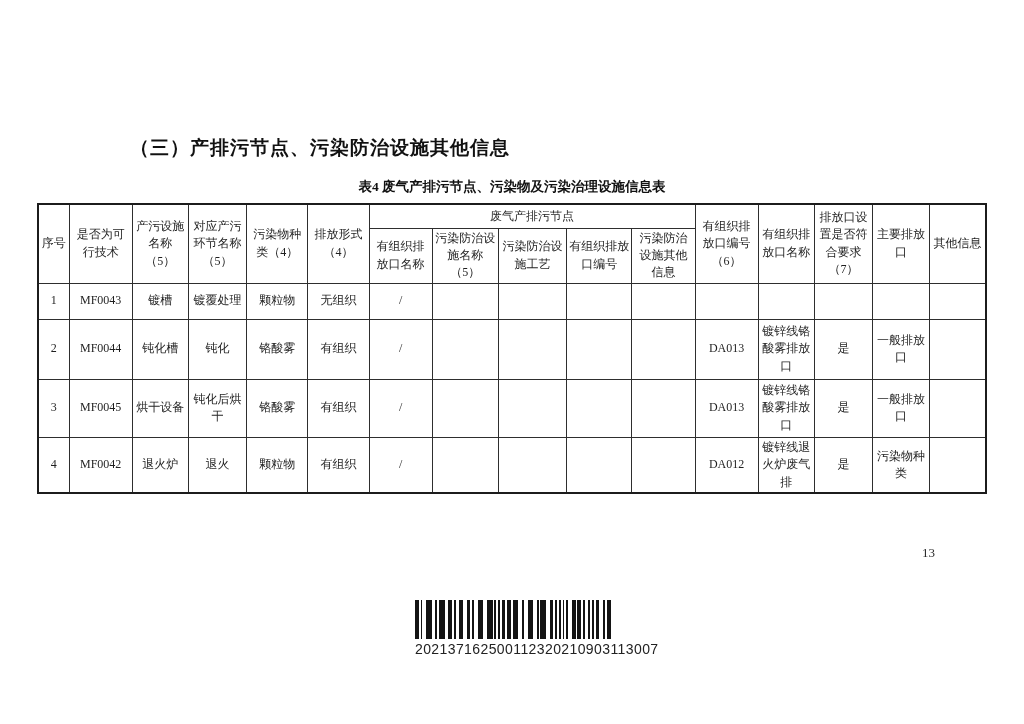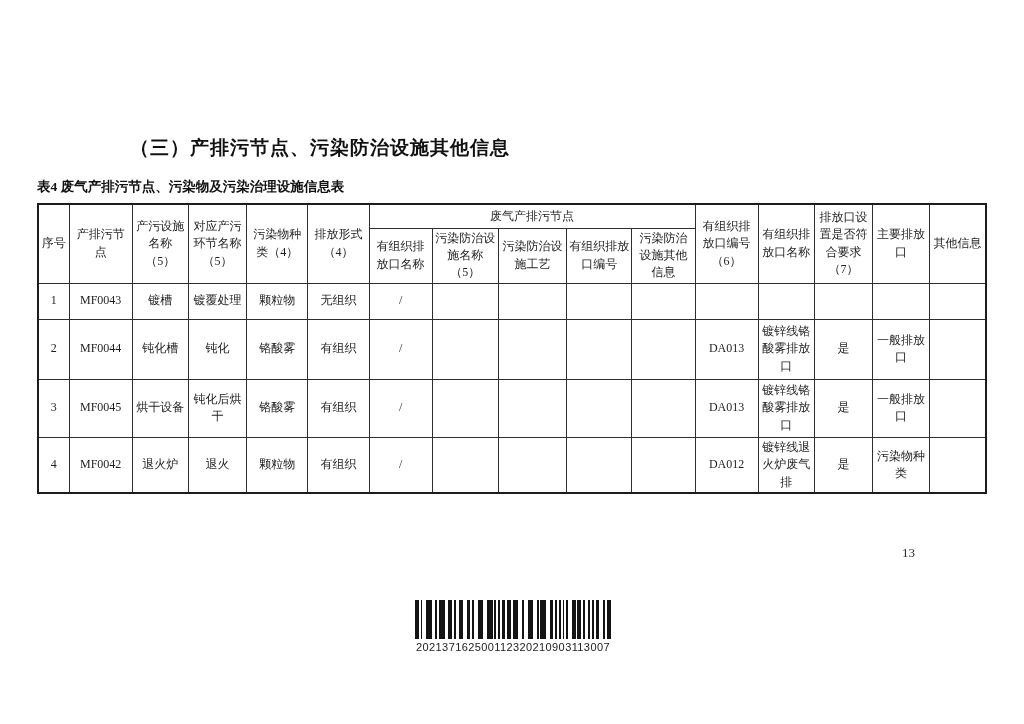--- a/index.html
+++ b/index.html
@@ -18,21 +18,21 @@
     font-size: 19px;
     font-weight: 700;
     letter-spacing: 1px;
     color: #111;
   }
   .table-title {
     position: absolute;
     left: 37px;
     top: 178px;
     width: 950px;
-    text-align: left;
+    text-align: center;
     font-size: 13.5px;
     font-weight: 700;
     color: #111;
   }
   table.ptable {
     position: absolute;
     left: 37px;
     top: 203px;
     width: 950px;
     border-collapse: collapse;
@@ -48,21 +48,21 @@
     font-weight: 400;
     line-height: 1.45;
     word-break: break-all;
     overflow: hidden;
     color: #1f1f1f;
   }
   tr.hdr-top { height: 24px; }
   tr.hdr-sub { height: 54px; }
   .page-number {
     position: absolute;
-    left: 902px;
+    left: 922px;
     top: 545px;
     font-size: 13px;
     color: #2a2a2a;
   }
   .barcode-wrap {
     position: absolute;
     left: 415px;
     top: 600px;
     width: 196px;
   }
@@ -70,21 +70,21 @@
     display: flex;
     align-items: stretch;
     height: 39px;
     width: 196px;
   }
   .barcode-bars .bar { background: #141414; flex: none; height: 100%; }
   .barcode-number {
     margin-top: 2px;
     text-align: center;
     font-family: "Liberation Sans", "DejaVu Sans", sans-serif;
-    font-size: 11px;
+    font-size: 14px;
     letter-spacing: 0.4px;
     color: #222;
     white-space: nowrap;
   }
 </style>
 </head>
 <body>
 
 <div class="heading">（三）产排污节点、污染防治设施其他信息</div>
 
@@ -105,21 +105,21 @@
       <col style="width:63px">
       <col style="width:63px">
     <col style="width:56px">
       <col style="width:58px">
       <col style="width:57px">
       <col style="width:56px">
   </colgroup>
   <thead>
     <tr class="hdr-top">
       <th rowspan="2">序号</th>
-      <th rowspan="2">产排污节点</th>
+      <th rowspan="2">是否为可行技术</th>
       <th rowspan="2">产污设施名称（5）</th>
       <th rowspan="2">对应产污环节名称（5）</th>
       <th rowspan="2">污染物种类（4）</th>
       <th rowspan="2">排放形式（4）</th>
       <th colspan="5">废气产排污节点</th>
       <th rowspan="2">有组织排放口编号（6）</th>
       <th rowspan="2">有组织排放口名称</th>
       <th rowspan="2">排放口设置是否符合要求（7）</th>
       <th rowspan="2">主要排放口</th>
       <th rowspan="2">其他信息</th>

